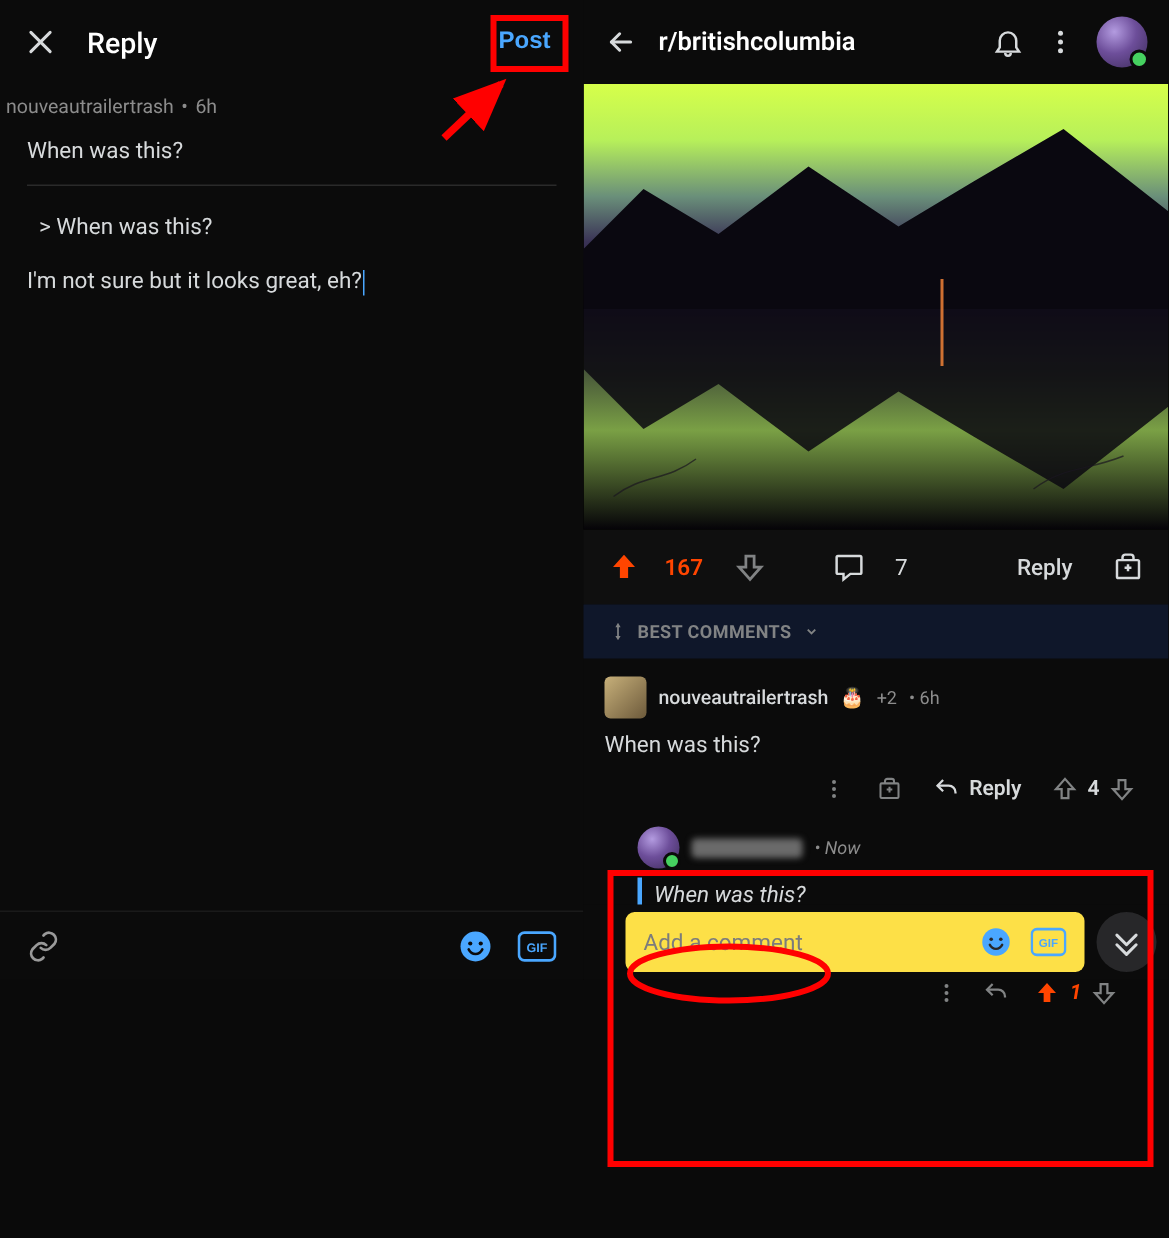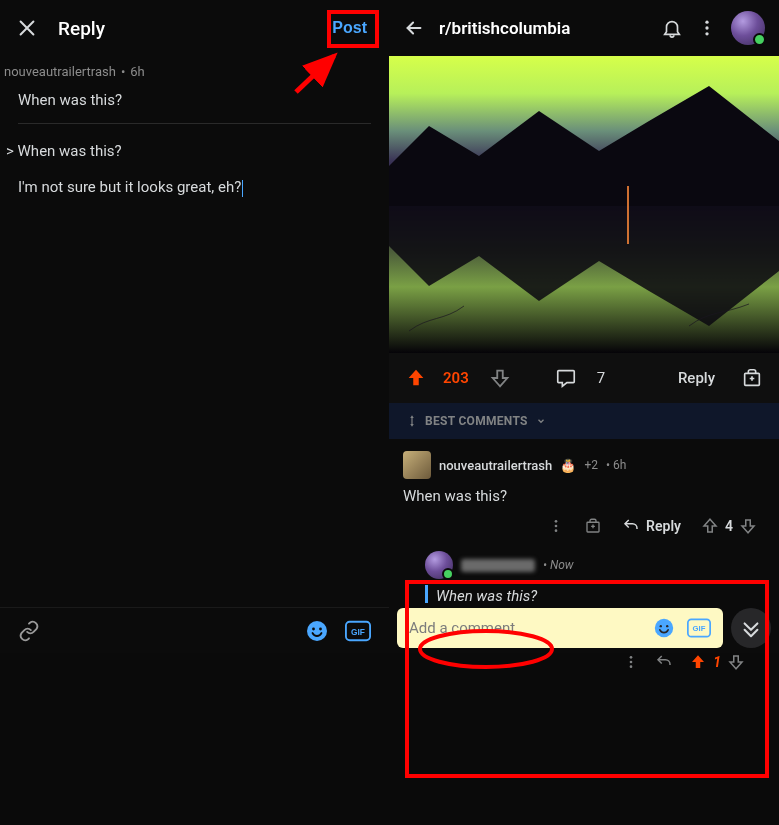--- a/index.html
+++ b/index.html
@@ -27,21 +27,21 @@
   margin-left:auto; color:#4aa7ff; font-weight:600; font-size:16px;
   padding:4px 6px; background:none; border:none; cursor:pointer;
 }
 .red-box-post { position:absolute; top:10px; left:327px; width:52px; height:38px; border:4px solid #ff0000; pointer-events:none; }
 .arrow-annot { position:absolute; top:48px; left:290px; pointer-events:none; }
 
 .l-parent { padding: 8px 4px 4px; font-size:13px; color:#8c8c8c; }
 .l-parent .dot { margin:0 5px; }
 .l-parent-body { padding: 8px 18px 14px; font-size:15px; color:#d7dadc; }
 .l-sep { border:0; border-top:1px solid #2a2a2a; margin:0 18px; }
-.l-quote { padding: 18px 6px 6px; font-size:15px; color:#d7dadc; }
+.l-quote { padding: 18px 26px 6px; font-size:15px; color:#d7dadc; }
 .l-text { padding: 12px 18px; font-size:15px; color:#d7dadc; }
 .cursor { display:inline-block; width:1px; height:17px; background:#4aa7ff; vertical-align:middle; margin-left:1px; }
 
 .l-footer {
   position:absolute; bottom:0; left:0; right:0; height:46px;
   display:flex; align-items:center; padding:0 18px;
   border-top:1px solid #1a1a1a;
 }
 .l-footer .spacer { flex:1; }
 .footer-icon { margin-left:16px; }
@@ -133,23 +133,23 @@
   border:4px solid #ff0000; pointer-events:none;
 }
 .oval-annot { position:absolute; left:416px; top:627px; pointer-events:none; }
 
 .r-input-row {
   position:absolute; bottom:0; left:0; right:0; height:50px;
   display:flex; align-items:center; padding:0 8px; gap:8px;
   background:#0b0b0b;
 }
 .r-input {
-  flex:1; height:40px; border-radius:6px; background:#fef9c3;
+  flex:1; height:40px; border-radius:6px; background:#fde047;
   display:flex; align-items:center; padding:0 12px; gap:10px;
-  color:#7c7c7c; font-size:15px;
+  color:#7c7c7c; font-size:15px;margin-left:20px;
 }
 .r-input-ic { display:flex; gap:12px; margin-left:auto; }
 .r-collapse {
   width:40px; height:40px; border-radius:50%; background:#272729;
   display:flex; align-items:center; justify-content:center;
 }
 
 .blur-name {
   display:inline-block; width:74px; height:13px; border-radius:3px;
   background:#6a6a6a; filter:blur(2px);
@@ -254,21 +254,21 @@
       <path d="M20,275 C40,260 55,265 75,250 M300,270 C320,255 335,258 360,248" stroke="#1a1520" stroke-width="1" fill="none" opacity="0.7"></path>
     </svg>
   </div>
 
   <div class="r-actions">
     <span class="icn">
       <svg width="22" height="22" viewBox="0 0 24 24" fill="#ff4500">
           <path d="M12 3l8 9h-5v8h-6v-8H4z"></path>
         </svg>
     </span>
-    <span class="r-score">203</span>
+    <span class="r-score">167</span>
     <span class="icn">
       <svg width="22" height="22" viewBox="0 0 24 24" fill="none" stroke="#818384" stroke-width="2">
           <path d="M12 21l-8-9h5V4h6v8h5z"></path>
         </svg>
     </span>
     <span style="width:12px"></span>
     <span class="icn">
       <svg width="22" height="22" viewBox="0 0 24 24" fill="none" stroke="#d7dadc" stroke-width="1.8">
           <path d="M20 4H4a1 1 0 0 0-1 1v11a1 1 0 0 0 1 1h4v4l5-4h7a1 1 0 0 0 1-1V5a1 1 0 0 0-1-1z"></path>
         </svg>

